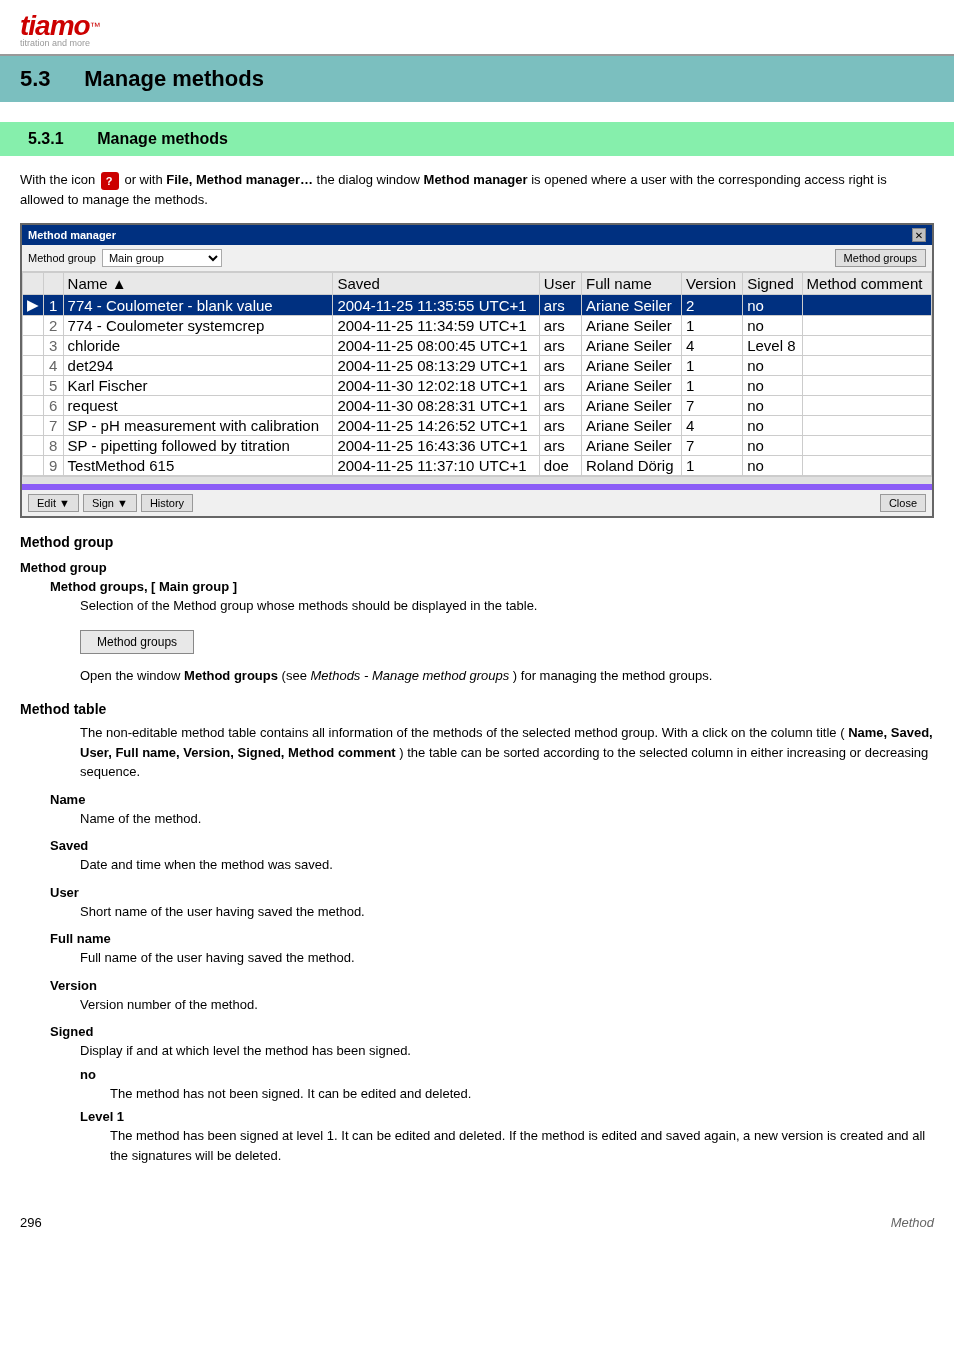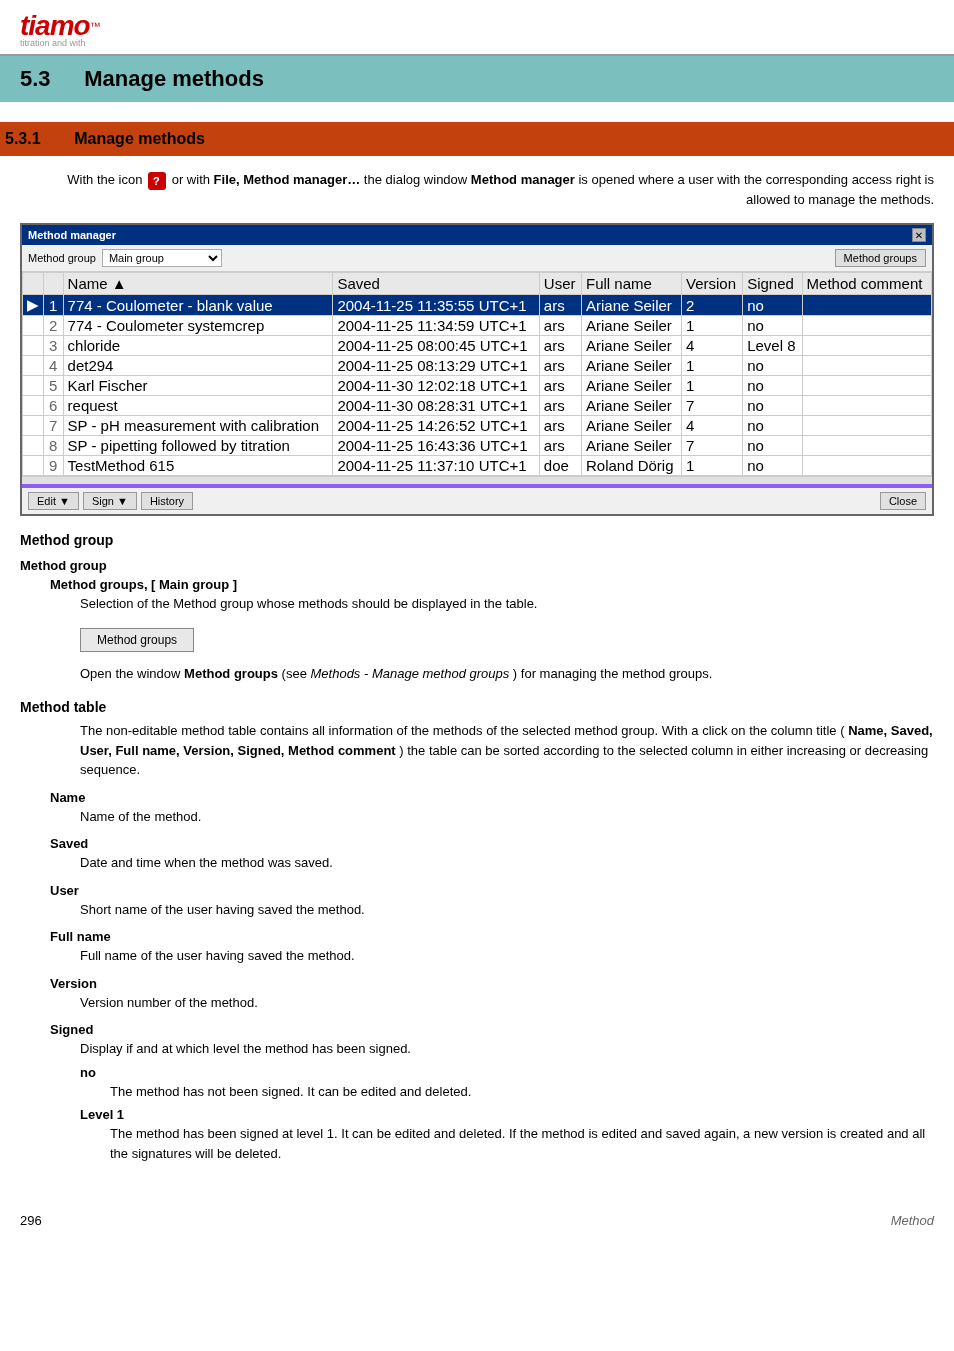--- a/index.html
+++ b/index.html
@@ -51,39 +51,38 @@
       color: #000;
     }
     .section-number {
       font-size: 22px;
       font-weight: bold;
       margin-right: 30px;
     }
 
     
     .subsection-header {
-      background: #c2410c;
-      padding: 8px 5px;
+      background: #86efac;
+      padding: 8px 28px;
       margin-top: 20px;
       margin-bottom: 0;
     }
     .subsection-title {
       font-size: 16px;
       font-weight: bold;
     }
 
     
     .content {
       padding: 0 20px;
     }
     .intro-text {
       margin: 14px 0 14px 0;
       line-height: 1.5;
       font-size: 13px;
-      text-align: right;
     }
     .intro-text strong {
       font-weight: bold;
     }
 
     
     .inline-icon {
       display: inline-block;
       width: 18px;
       height: 18px;
@@ -199,21 +198,21 @@
     .dialog-scrollbar-area {
       height: 8px;
       background: #e0e0e0;
       border-top: 1px solid #ccc;
     }
     .dialog-footer {
       display: flex;
       align-items: center;
       padding: 4px 6px;
       background: #f0f0f0;
-      border-top: 4px solid #8b5cf6;
+      border-top: 6px solid #8b5cf6;
       gap: 4px;
     }
     .footer-btn {
       font-size: 11px;
       padding: 2px 8px;
       background: #e0e0e0;
       border: 1px solid #999;
       cursor: pointer;
     }
     .footer-btn-right {
@@ -302,21 +301,21 @@
       font-style: italic;
     }
   </style>
 </head>
 <body>
 
 <div class="header">
   <div class="logo">
     <div>
       <span class="logo-text">tiamo</span><span class="logo-tm">™</span>
-      <div class="logo-sub">titration and with</div>
+      <div class="logo-sub">titration and more</div>
     </div>
   </div>
 </div>
 
 <div class="section-header">
   <span class="section-number">5.3</span>
   <span class="section-title">Manage methods</span>
 </div>
 
 <div class="subsection-header">

